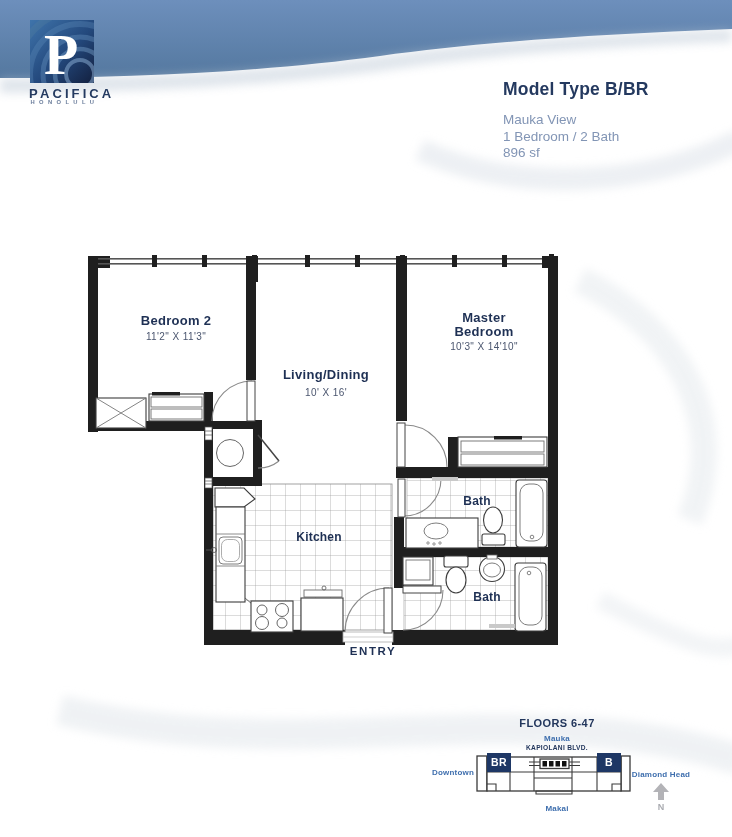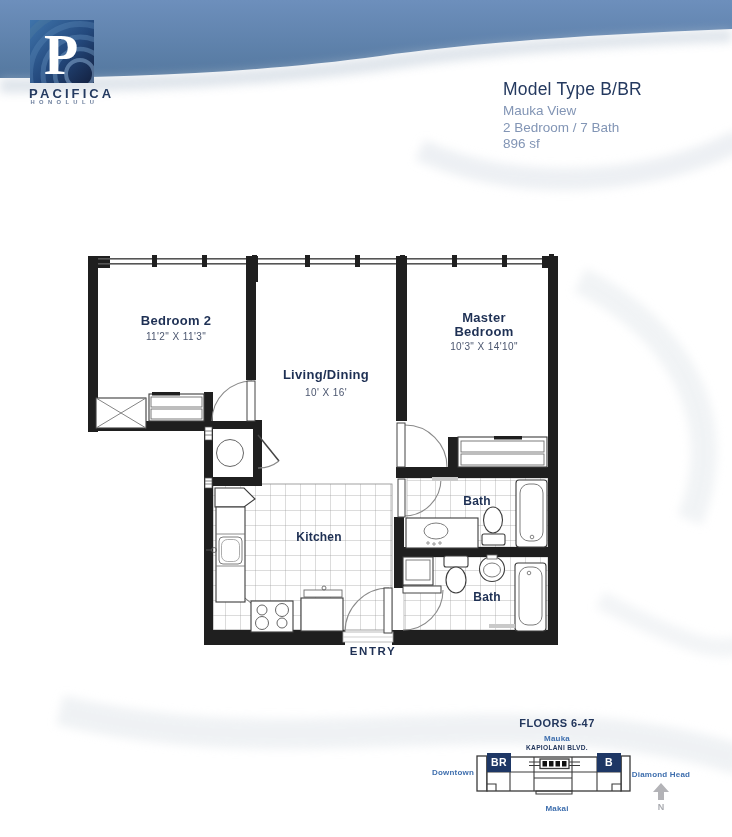--- a/index.html
+++ b/index.html
@@ -6,23 +6,23 @@
   .page{position:relative;width:732px;height:837px;background:#ffffff;overflow:hidden;
         font-family:"Liberation Sans",sans-serif;margin:0 auto;}
   svg.art{position:absolute;left:0;top:0;width:732px;height:837px;}
 
   
   .brand-name{position:absolute;left:26px;top:86px;width:72px;text-align:center;
     font-size:13px;font-weight:bold;color:#243a60;letter-spacing:3.1px;text-indent:3.1px;}
   .brand-city{position:absolute;left:26px;top:99px;width:72px;text-align:center;
     font-size:5.8px;font-weight:bold;color:#6b7d9b;letter-spacing:4.4px;text-indent:4.4px;}
   .title-block{position:absolute;left:503px;top:79px;}
-  .title-block .model{font-size:17.5px;font-weight:normal;color:#24395f;letter-spacing:.2px;}
+  .title-block .model{font-size:17.5px;font-weight:bold;color:#24395f;letter-spacing:.2px;}
   .title-block .sub{font-size:13.5px;color:#8295b5;line-height:16.5px;}
-  .title-block .sub.first{margin-top:3px;}
+  .title-block .sub.first{margin-top:12px;}
 
   
   text{font-family:"Liberation Sans",sans-serif;}
   .t-room{font-weight:bold;font-size:13px;fill:#1e3054;letter-spacing:.3px;}
   .t-dims{font-size:10px;fill:#4a556e;letter-spacing:.4px;}
   .t-small-room{font-weight:bold;font-size:12px;fill:#1e3054;letter-spacing:.2px;}
   .t-entry{font-weight:bold;font-size:11.5px;fill:#1e3054;letter-spacing:1.6px;}
   .t-floors{font-weight:bold;font-size:11px;fill:#22365c;letter-spacing:.4px;}
   .t-blue{font-weight:bold;font-size:8px;fill:#3f6fae;letter-spacing:.2px;}
   .t-street{font-weight:bold;font-size:6.6px;fill:#22365c;letter-spacing:.3px;}
@@ -299,17 +299,17 @@
       </g>
     </g>
   </svg>
 
   <div class="brand-name">PACIFICA</div>
   <div class="brand-city">HONOLULU</div>
 
   <div class="title-block">
     <div class="model">Model Type B/BR</div>
     <div class="sub first">Mauka View</div>
-    <div class="sub">2 Bedroom / 7 Bath</div>
+    <div class="sub">1 Bedroom / 2 Bath</div>
     <div class="sub">896 sf</div>
   </div>
 
 </div>
 
 </body></html>

